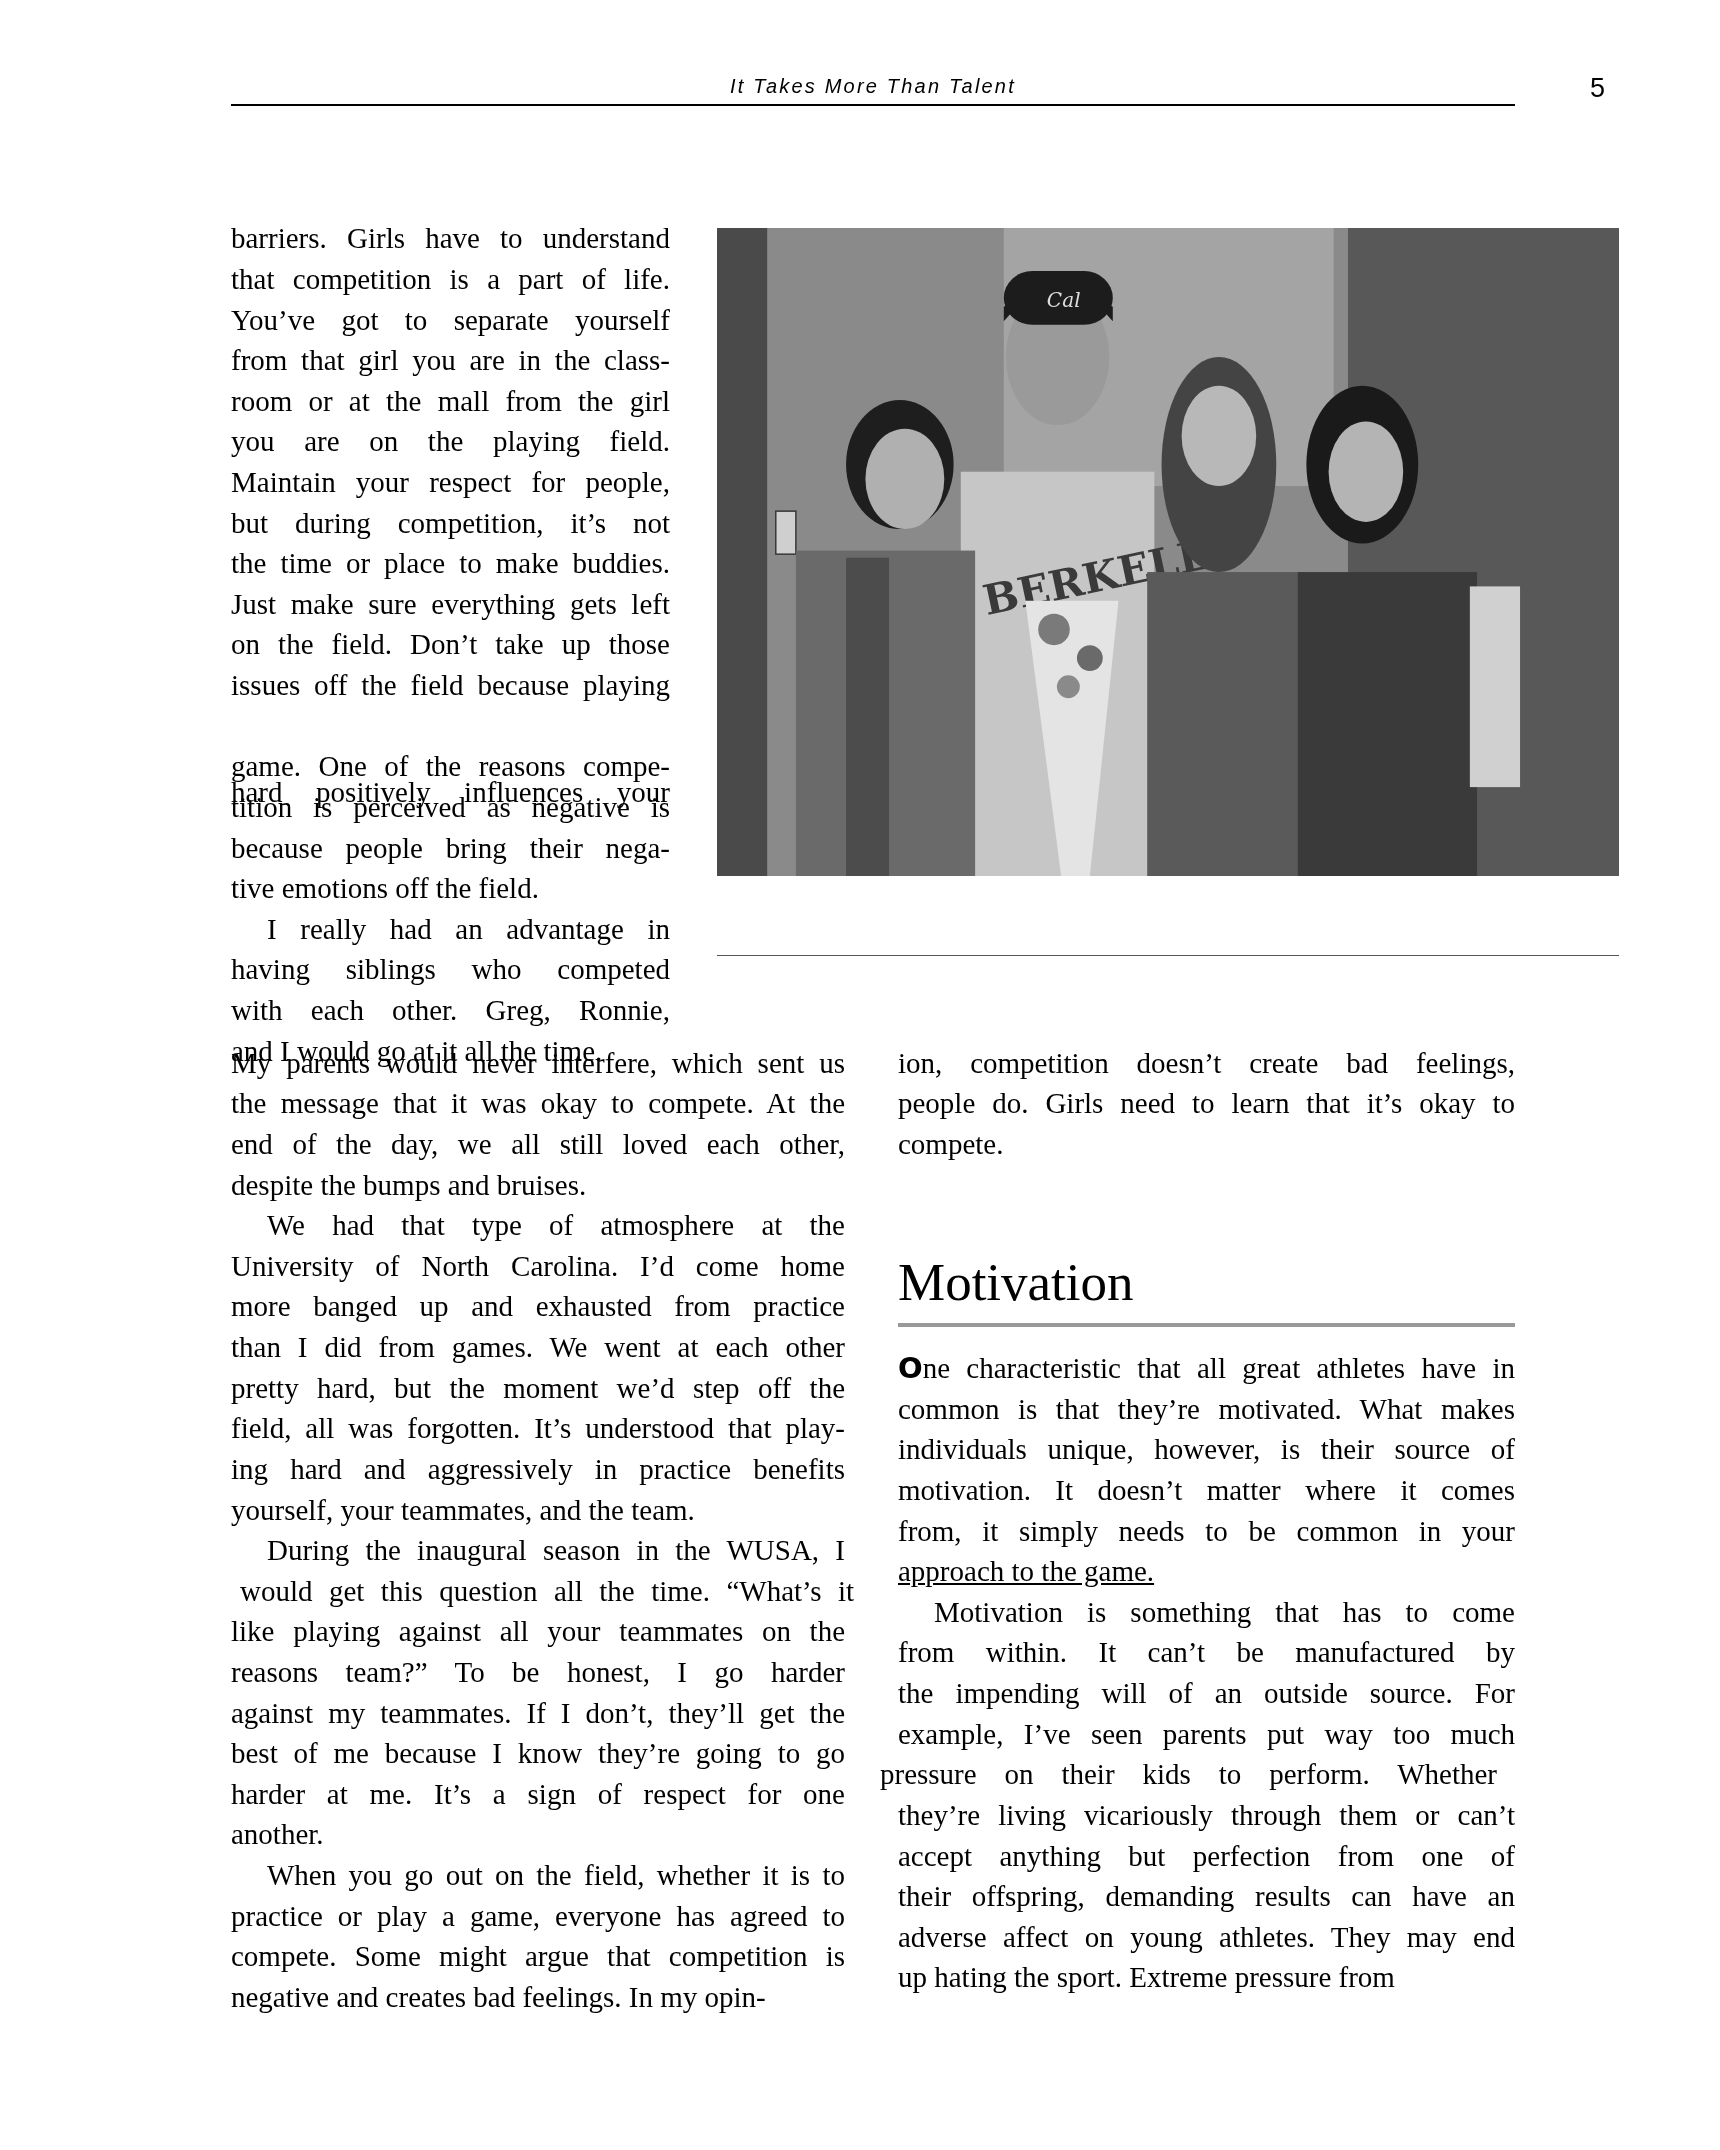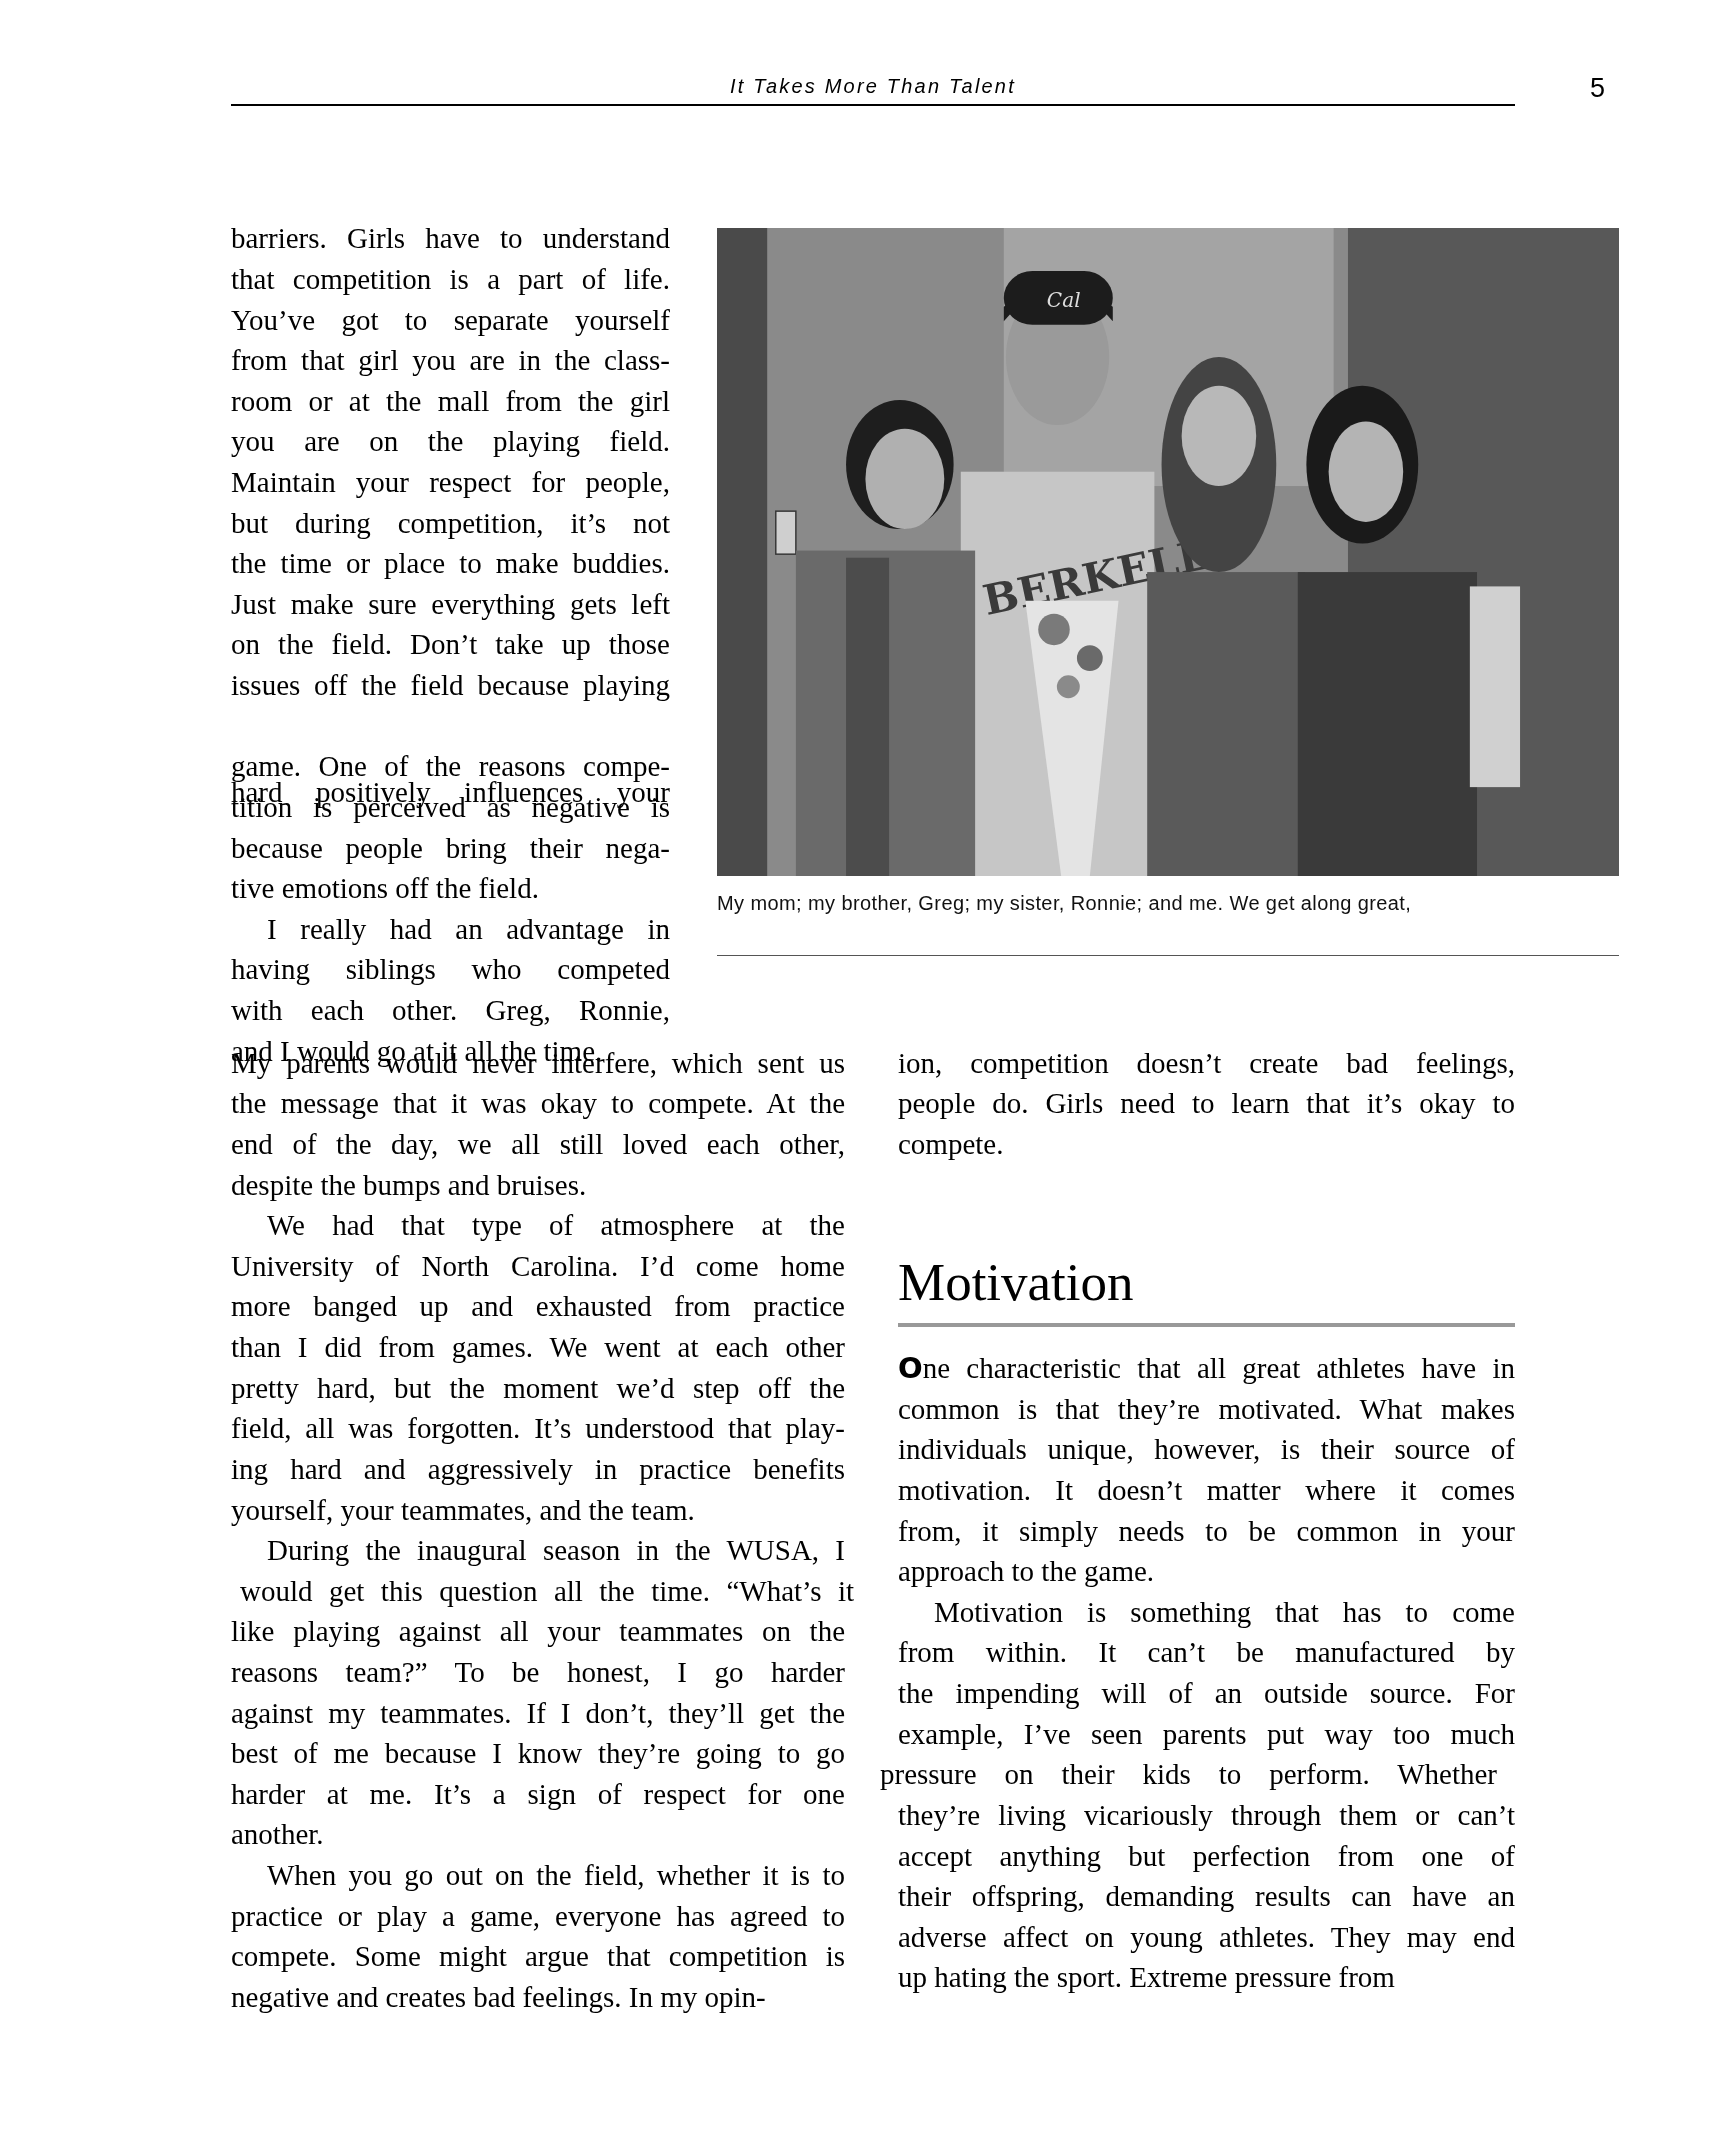--- a/index.html
+++ b/index.html
@@ -76,21 +76,20 @@
     <ellipse cx="700" cy="290" rx="52" ry="70" fill="#b8b8b8"></ellipse>
 
     <rect x="810" y="480" width="250" height="424" fill="#3a3a3a"></rect>
     <ellipse cx="900" cy="330" rx="78" ry="110" fill="#1a1a1a"></ellipse>
     <ellipse cx="905" cy="340" rx="52" ry="70" fill="#b4b4b4"></ellipse>
     <rect x="1050" y="500" width="70" height="280" fill="#d0d0d0"></rect>
   </svg>
 </div>
 
 <div class="caption sans">
-  <div>My mom; my brother, Greg; my sister, Ronnie; and me. We get along great,</div>
 </div>
 <div class="caption-rule"></div>
 
 <div id="left-narrow">
     <div class="line serif" style="left: 231px; width: 439px; top: 219px;">barriers. Girls have to understand</div>
     <div class="line serif" style="left: 231px; width: 439px; top: 260px;">that competition is a part of life.</div>
     <div class="line serif" style="left: 231px; width: 439px; top: 301px;">You’ve got to separate yourself</div>
     <div class="line serif" style="left: 231px; width: 439px; top: 341px;">from that girl you are in the class-</div>
     <div class="line serif" style="left: 231px; width: 439px; top: 382px;">room or at the mall from the girl</div>
     <div class="line serif" style="left: 231px; width: 439px; top: 422px;">you are on the playing field.</div>
@@ -144,21 +143,21 @@
     <div class="line serif last" style="left: 898px; width: 617px; top: 1125px;">compete.</div>
   </div>
 <div class="heading serif">Motivation</div>
 <div class="heading-rule"></div>
 <div id="right-section">
     <div class="line serif" style="left: 898px; width: 617px; top: 1349px;"><span class="dropcap">O</span><span>ne characteristic that all great athletes have in</span></div>
     <div class="line serif" style="left: 898px; width: 617px; top: 1390px;">common is that they’re motivated. What makes</div>
     <div class="line serif" style="left: 898px; width: 617px; top: 1430px;">individuals unique, however, is their source of</div>
     <div class="line serif" style="left: 898px; width: 617px; top: 1471px;">motivation. It doesn’t matter where it comes</div>
     <div class="line serif" style="left: 898px; width: 617px; top: 1512px;">from, it simply needs to be common in your</div>
-    <div class="line serif last" style="left: 898px; width: 617px; top: 1552px;">approach to the game.</div>
+    <div class="line serif last" style="left: 898px; width: 617px; top: 1552px; text-decoration: underline;">approach to the game.</div>
     <div class="line serif indent" style="left: 898px; width: 617px; top: 1593px;">Motivation is something that has to come</div>
     <div class="line serif" style="left: 898px; width: 617px; top: 1633px;">from within. It can’t be manufactured by</div>
     <div class="line serif" style="left: 898px; width: 617px; top: 1674px;">the impending will of an outside source. For</div>
     <div class="line serif" style="left: 898px; width: 617px; top: 1715px;">example, I’ve seen parents put way too much</div>
     <div class="line serif" style="left: 880px; width: 617px; top: 1755px;">pressure on their kids to perform. Whether</div>
     <div class="line serif" style="left: 898px; width: 617px; top: 1796px;">they’re living vicariously through them or can’t</div>
     <div class="line serif" style="left: 898px; width: 617px; top: 1837px;">accept anything but perfection from one of</div>
     <div class="line serif" style="left: 898px; width: 617px; top: 1877px;">their offspring, demanding results can have an</div>
     <div class="line serif" style="left: 898px; width: 617px; top: 1918px;">adverse affect on young athletes. They may end</div>
     <div class="line serif last" style="left: 898px; width: 617px; top: 1958px;">up hating the sport. Extreme pressure from</div>

